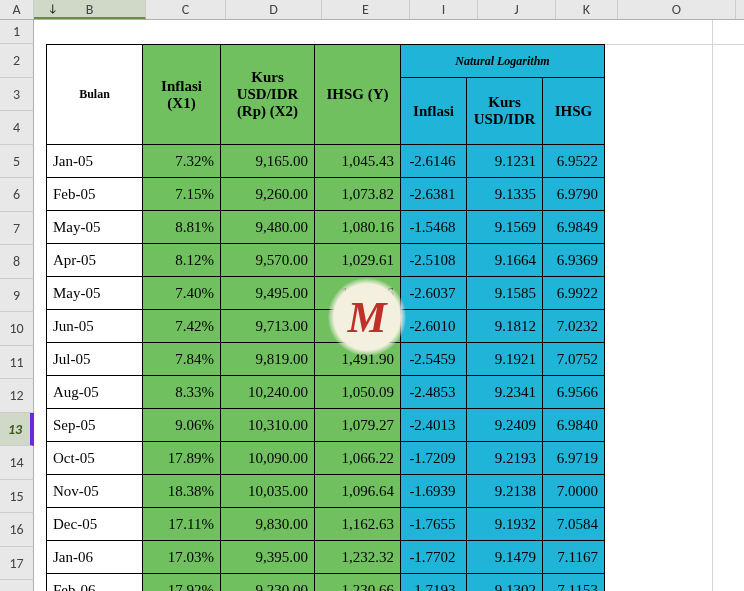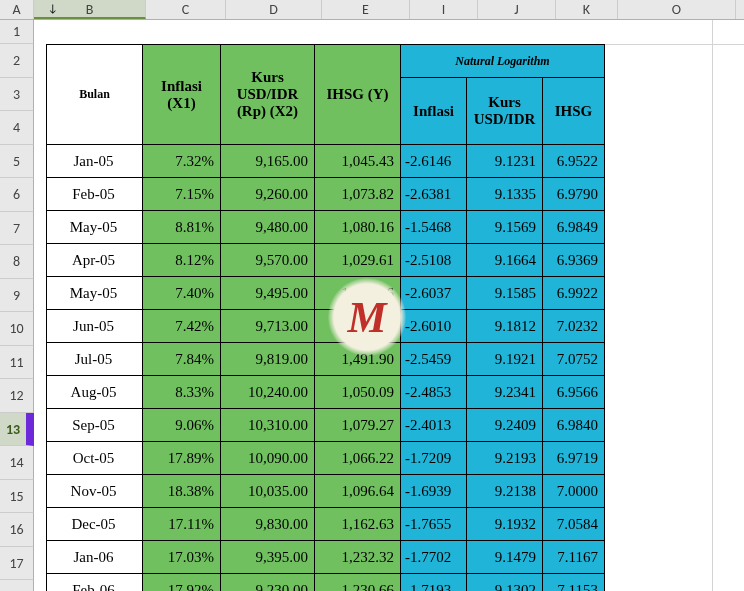--- a/index.html
+++ b/index.html
@@ -57,23 +57,24 @@
     height: 33.5px;
     border-bottom: 1px solid #ccc;
     border-right: 1px solid #b0b0b0;
     text-align: center;
     line-height: 33px;
     background: #e8e8e8;
   }
   .row-headers div.r1 { height: 24px; line-height: 23px; }
   .row-headers div.sel {
     background: #d0d8c8;
-    border-right: 8px solid #6d28d9;
+    border-right: 4px solid #6d28d9;
     font-weight: bold;
     color: #3a5a1a;
+    font-style: italic;
   }
   .grid {
     position: relative;
     flex: 1;
   }
   table {
     border-collapse: collapse;
     position: absolute;
     top: 24px;
     left: 12px;
@@ -91,24 +92,24 @@
   }
   .bulan-h { background: #fff; width: 96px; font-size:12px;}
   .green-h { background: #70c060; width: 78px; font-size:15px;}
   .green-h.kurs { width: 94px; }
   .green-h.ihsg { width: 86px; }
   .blue-h { background: #1fb4d8; font-size:15px;}
   .blue-h.nl { font-style: italic; font-size:12px;}
   .blue-h.inf { width: 66px; }
   .blue-h.kurs { width: 76px; }
   .blue-h.ihsg { width: 62px; }
-  td.bulan { background: #fff; text-align: center; padding-right:8px;}
+  td.bulan { background: #fff; text-align: left; padding-right:8px;}
   td.g { background: #70c060; }
   td.b { background: #1fb4d8; }
-  td.ln-inf { text-align: left; padding-left:4px;}
+  td.ln-inf { text-align: center; padding-left:4px;}
   .wm {
     position: absolute;
     top: 278px;
     left: 328px;
     width: 78px;
     height: 78px;
     background: radial-gradient(circle at 50% 50%, #f4f0e0 0%, #f4f0e0 60%, rgba(244,240,224,0) 72%);
     border-radius: 50%;
     display:flex;
     align-items:center;

